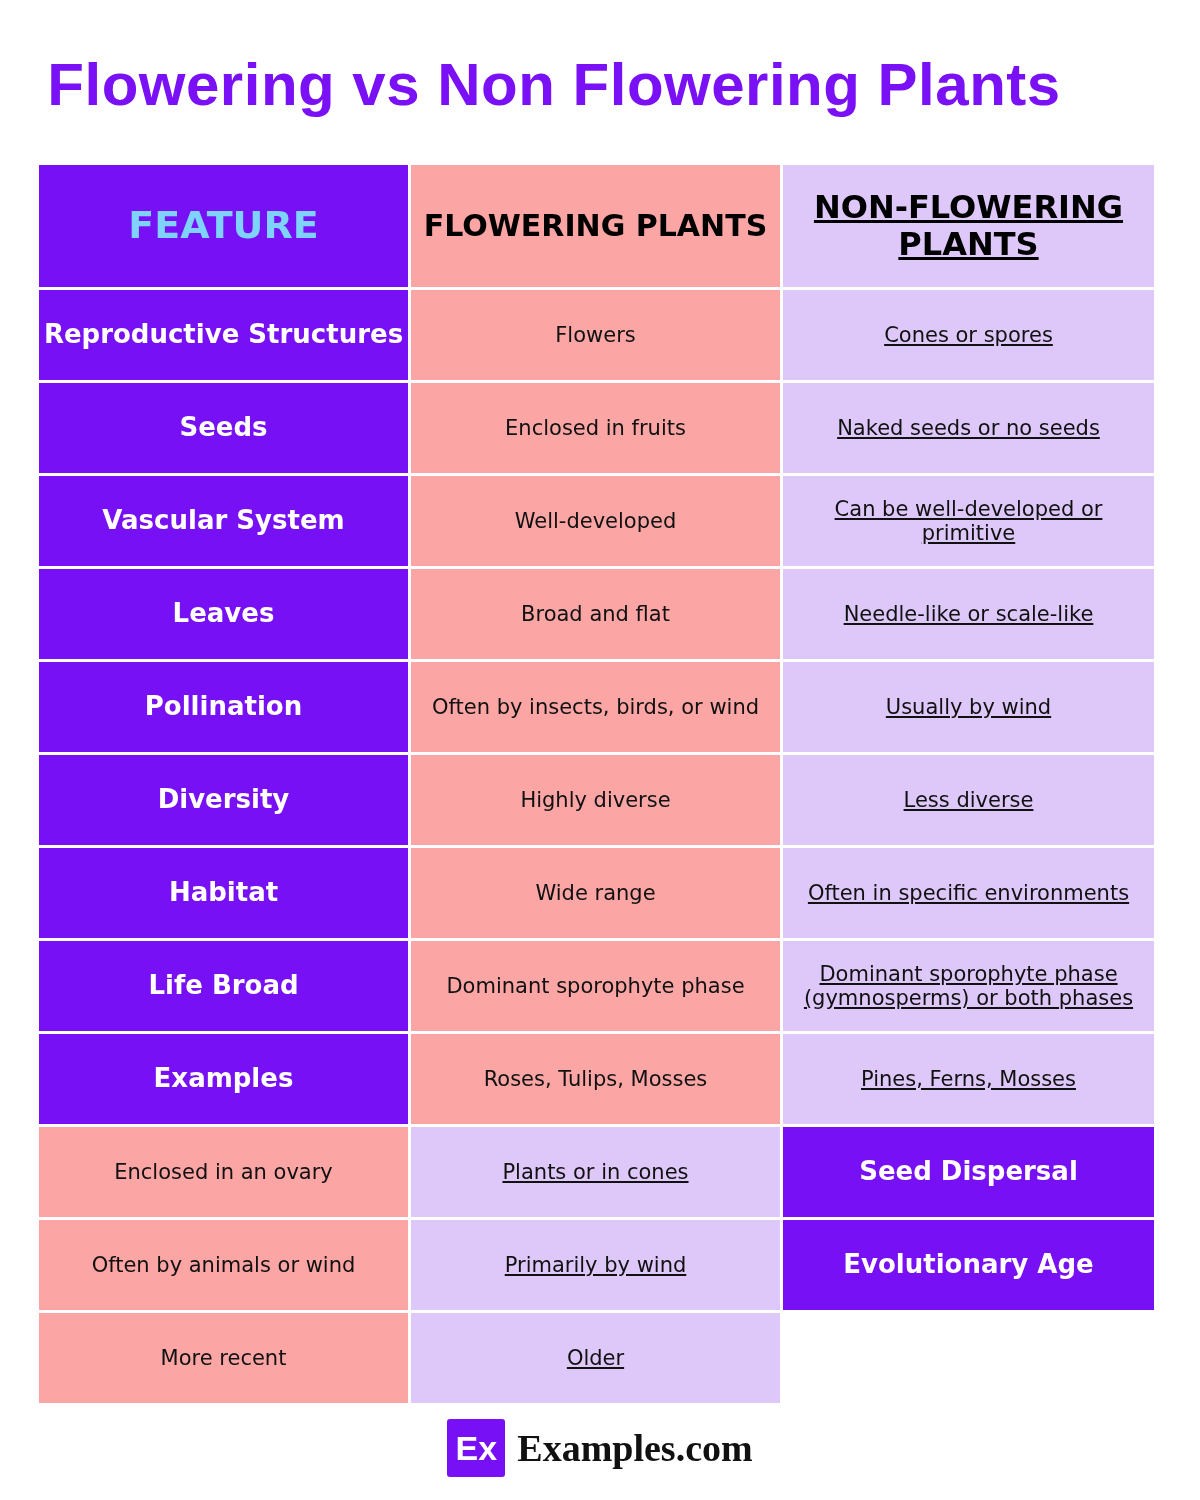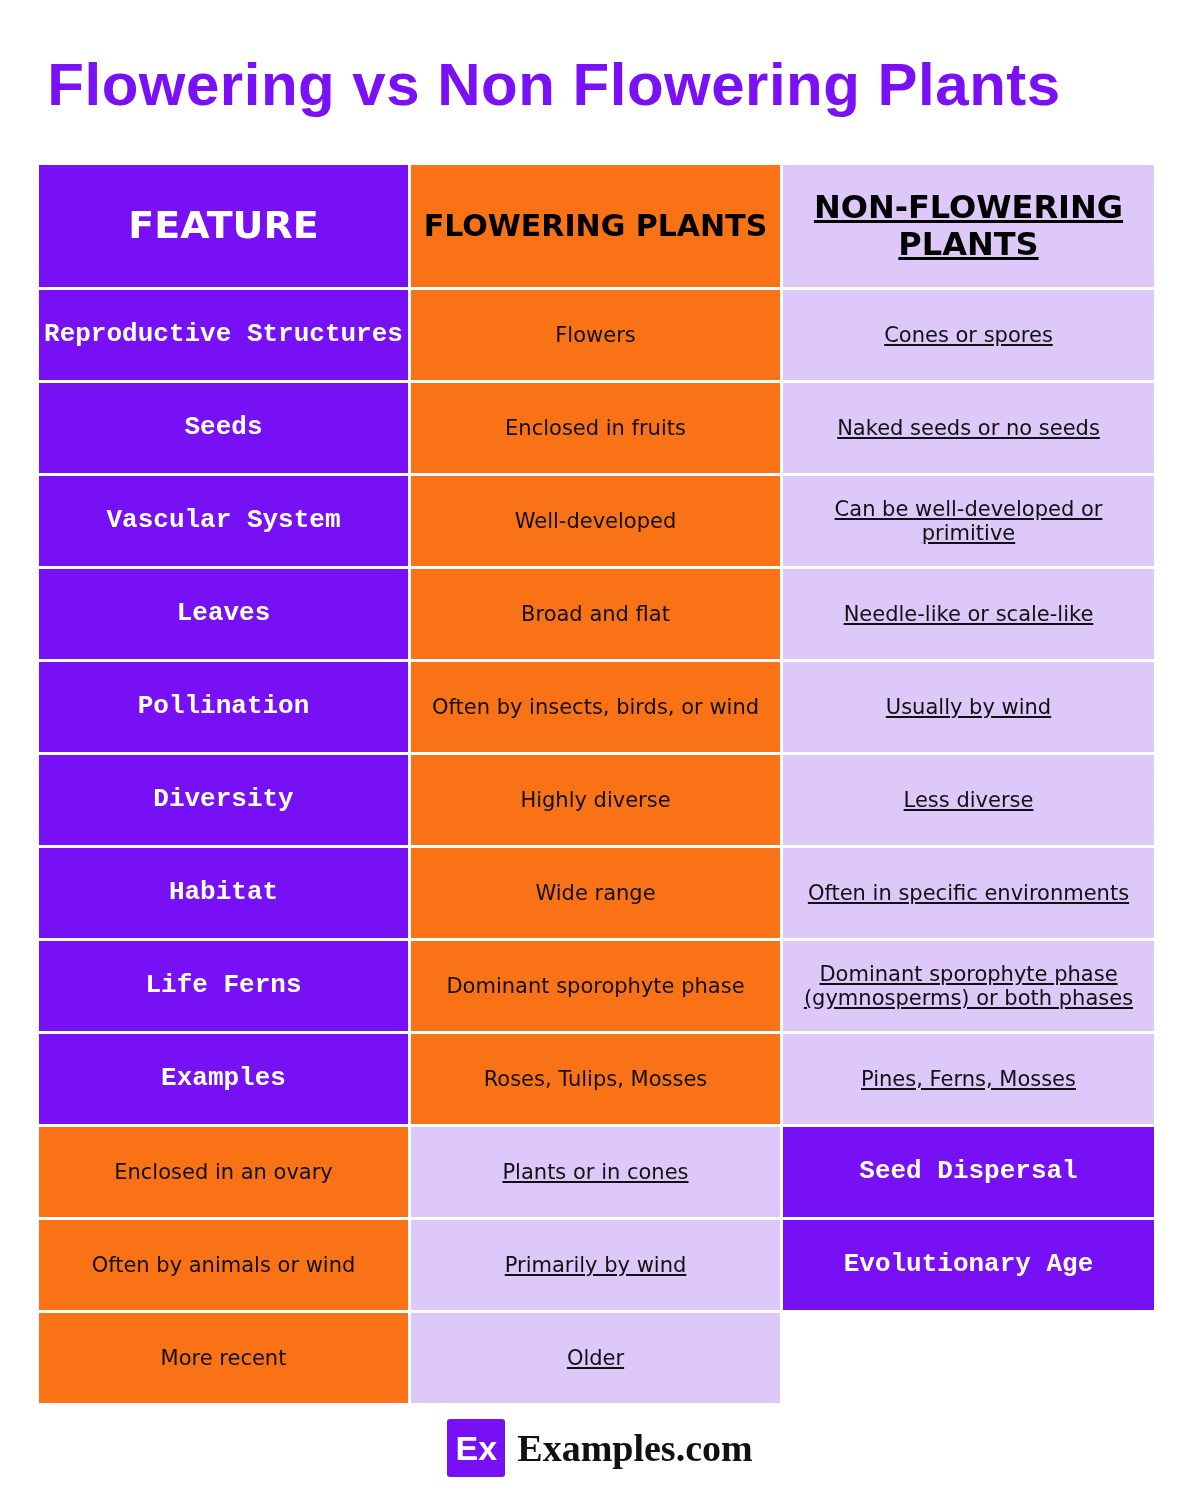--- a/index.html
+++ b/index.html
@@ -16,26 +16,26 @@
     position: absolute; left: 39px; top: 165px; width: 1115px;
     display: grid; grid-template-columns: 369px 369px 371px; column-gap: 3px; row-gap: 3px;
   }
   .cell {
     display: flex; align-items: center; justify-content: center; text-align: center;
     padding: 0 6px; box-sizing: border-box; height: 90px;
     font-family: "DejaVu Sans", sans-serif; font-size: 21px; color: #111; line-height: 1.15;
   }
   .hdr { height: 122px; font-weight: bold; font-size: 30px; color: #000; }
   .c0 { background: #7710f5; color: #fff; font-weight: bold; font-size: 26px; }
-  .c1 { background: #f97316; }
+  .c1 { background: #fca5a5; }
   .c2 { background: #dec8fa; text-decoration: underline; }
-  .hdr.c0 { font-size: 38px; color: #ffffff; }
+  .hdr.c0 { font-size: 38px; color: #7dd3fc; }
   .hdr.c1 { font-size: 30px; }
   .hdr.c2 { font-size: 32px; }
-  .feat { font-size: 26px; white-space: nowrap; padding: 0; font-family: Liberation Mono, monospace; }
+  .feat { font-size: 26px; white-space: nowrap; padding: 0; }
   .footer {
     position: absolute; top: 1419px; left: 0; width: 1200px;
     display: flex; justify-content: center; align-items: center; gap: 12px;
   }
   .logo-box {
     width: 58px; height: 58px; background: #7710f5; border-radius: 3px;
     color: #fff; font-weight: bold; font-size: 34px; display: flex; align-items: center; justify-content: center;
     font-family: "Liberation Sans", sans-serif;
   }
   .logo-text { font-size: 38px; font-weight: bold; color: #111; font-family: Liberation Serif, serif; }
@@ -71,21 +71,21 @@
   <div class="cell c2">Usually by wind</div>
 
   <div class="cell c0 feat">Diversity</div>
   <div class="cell c1">Highly diverse</div>
   <div class="cell c2">Less diverse</div>
 
   <div class="cell c0 feat">Habitat</div>
   <div class="cell c1">Wide range</div>
   <div class="cell c2">Often in specific environments</div>
 
-  <div class="cell c0 feat">Life Ferns</div>
+  <div class="cell c0 feat">Life Broad</div>
   <div class="cell c1">Dominant sporophyte phase</div>
   <div class="cell c2">Dominant sporophyte phase (gymnosperms) or both phases</div>
 
   <div class="cell c0 feat">Examples</div>
   <div class="cell c1">Roses, Tulips, Mosses</div>
   <div class="cell c2">Pines, Ferns, Mosses</div>
 
   <div class="cell c1">Enclosed in an ovary</div>
   <div class="cell c2">Plants or in cones</div>
 

